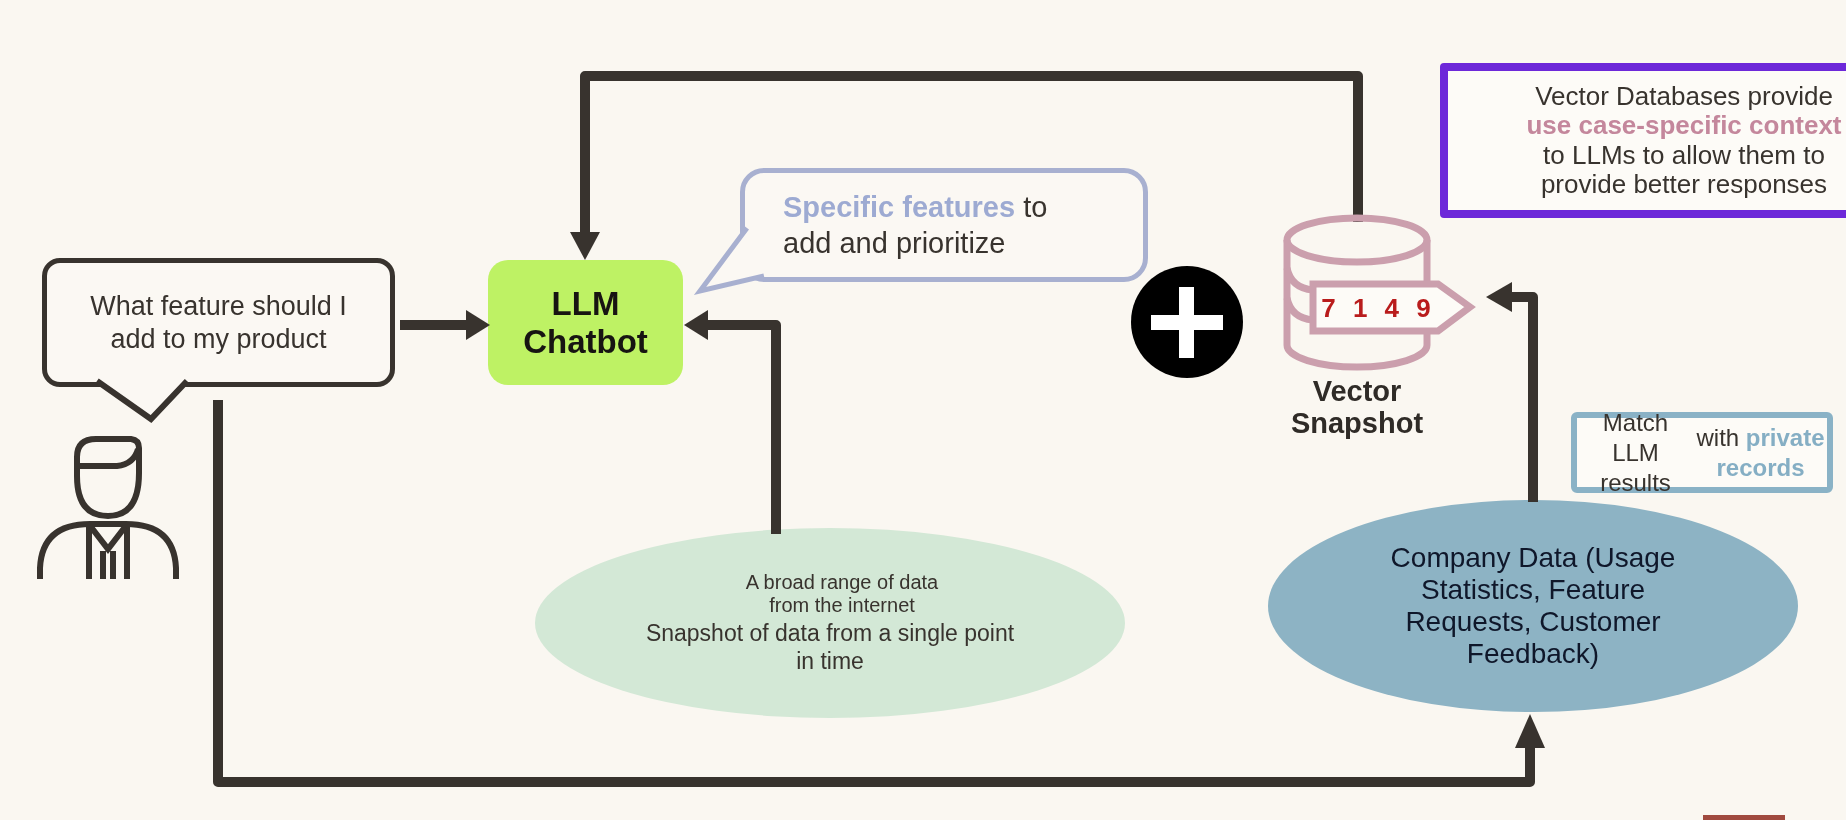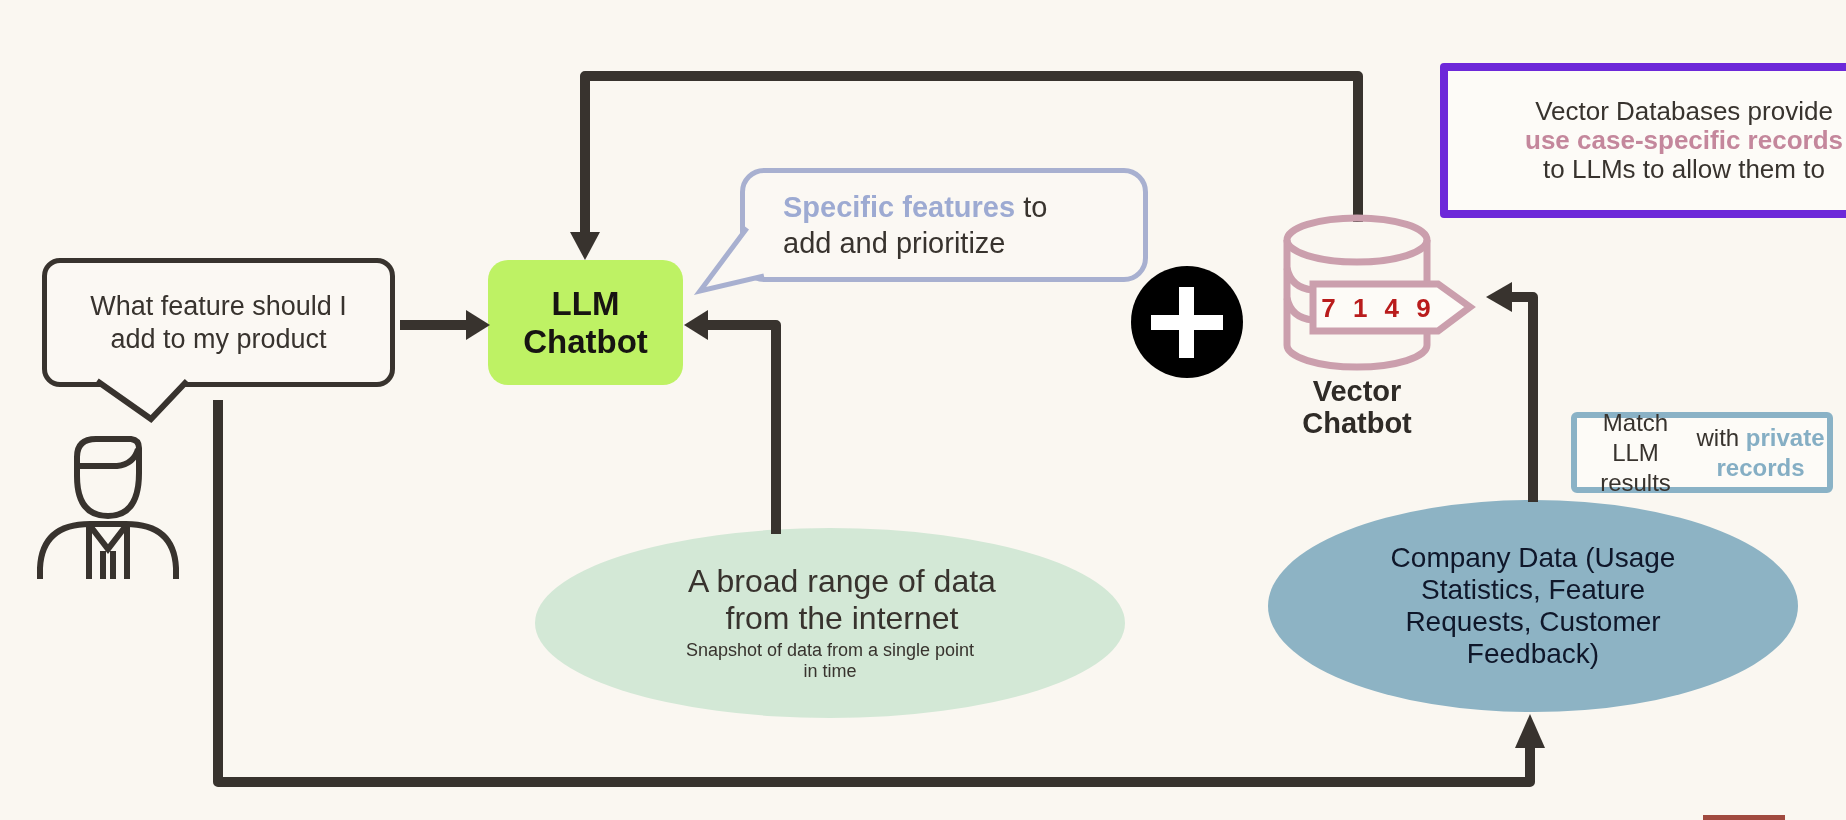--- a/index.html
+++ b/index.html
@@ -40,22 +40,22 @@
     left:1571px;top:412px;width:262px;height:81px;
     background:#fdfbf7;border:6px solid #8ab2c6;border-radius:6px;
     font-size:24px;line-height:1.25;z-index:1;flex-direction:row;
   }
   .match-box .hl{font-weight:700;color:#85aec4;}
   .green-ellipse{
     left:535px;top:528px;width:590px;height:190px;
     background:#d3e8d6;border-radius:50%;
     z-index:1;flex-direction:column;
   }
-  .green-ellipse .title{font-size:32px;line-height:1.15;margin-left:24px;}
-  .green-ellipse .subtitle{font-size:18px;line-height:1.2;margin-top:3px;}
+  .green-ellipse .title{font-size:20px;line-height:1.15;margin-left:24px;}
+  .green-ellipse .subtitle{font-size:23px;line-height:1.2;margin-top:3px;}
   .blue-ellipse{
     left:1268px;top:500px;width:530px;height:212px;
     background:#8db3c4;border-radius:50%;
     font-size:28px;line-height:1.14;z-index:1;color:#0f172a;
   }
   .db-digits{
     left:1316px;top:286px;width:122px;height:44px;
     font-size:26px;font-weight:700;color:#b91c1c;
     letter-spacing:2px;word-spacing:6px;z-index:3;
   }
@@ -82,22 +82,23 @@
 Chatbot</span>
   </div>
 
   <div class="node features-bubble">
     <span><span class="hl">Specific features</span><span> to</span><br>
       <span>add and prioritize</span></span>
   </div>
 
   <div class="node info-box">
     <span>Vector Databases provide</span>
-    <span class="hl">use case-specific records</span>
+    <span class="hl">use case-specific context</span>
     <span>to LLMs  to allow them to</span>
+    <span>provide better responses</span>
   </div>
 
   <div class="node match-box">
     <span>Match LLM results</span>
     <span><span>with </span><span class="hl">private records</span></span>
   </div>
 
   <div class="node green-ellipse">
     <span class="title pre">A broad range of data
 from the internet</span>
@@ -107,21 +108,21 @@
 
   <div class="node blue-ellipse">
     <span class="pre">Company Data (Usage
 Statistics, Feature
 Requests, Customer
 Feedback)</span>
   </div>
 
   <div class="node db-digits">7 1 4 9</div>
   <div class="node db-label pre">Vector
-Chatbot</div>
+Snapshot</div>
 
   <div class="node maroon-bar"></div>
 
   <svg width="1846" height="820" viewBox="0 0 1846 820">
     <g stroke="#38332e" stroke-width="10" fill="none" stroke-linejoin="round">
 
       <path d="M 1358,222 L 1358,76 L 585,76 L 585,234"></path>
 
       <path d="M 400,325 L 466,325"></path>
 

